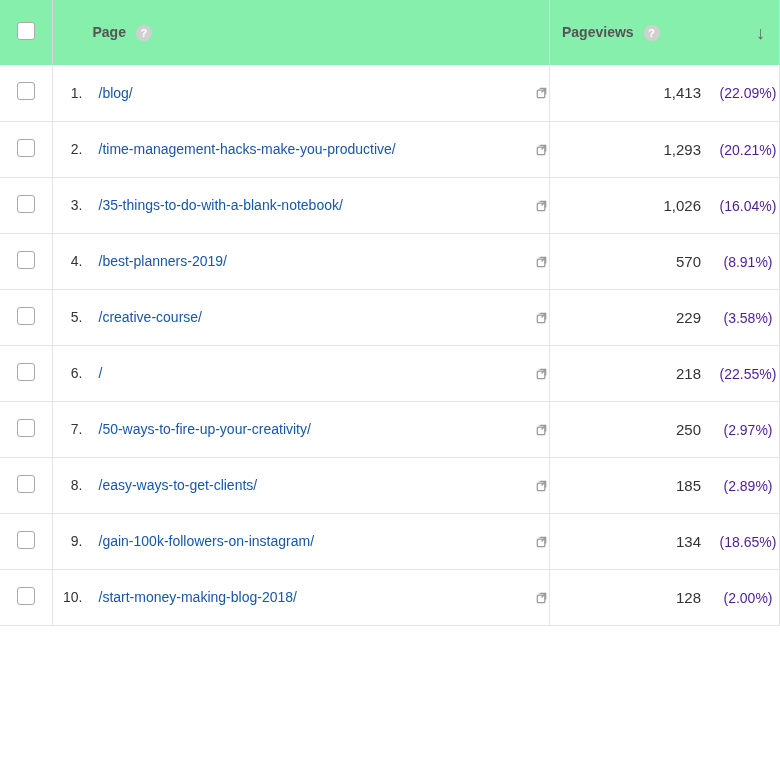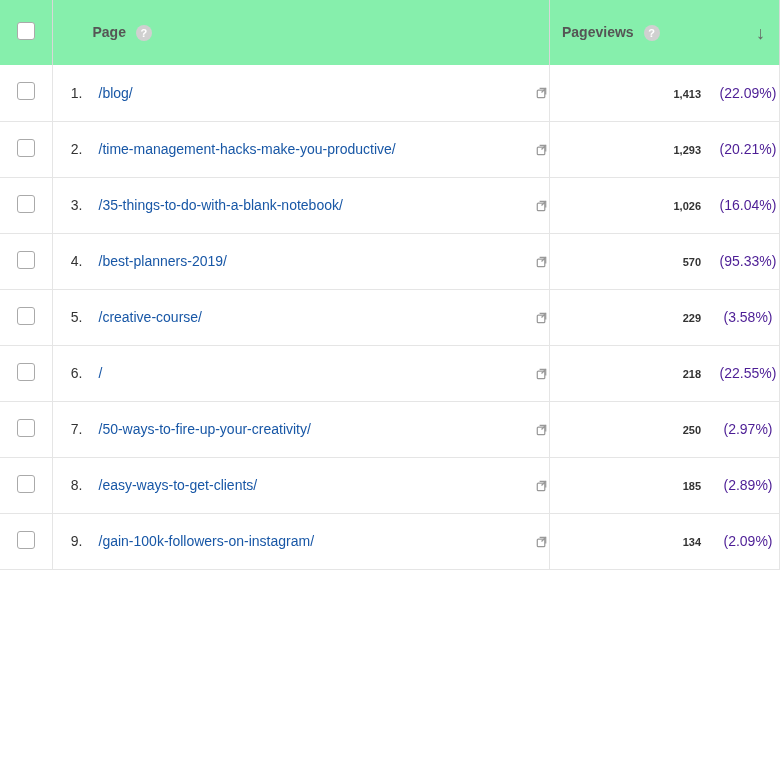--- a/index.html
+++ b/index.html
@@ -128,22 +128,22 @@
     }
     .external-icon svg {
       display: block;
     }
     td.pageviews-col {
       text-align: right;
       padding-right: 14px;
       white-space: nowrap;
     }
     .pv-val {
-      font-weight: bold;
-      font-size: 11px;
+      font-weight: normal;
+      font-size: 15px;
       color: #333;
     }
     .pv-pct {
       color: #4c1d95;
       font-size: 14px;
       margin-left: 16px;
       display: inline-block;
       min-width: 62px;
       text-align: center;
     }
@@ -228,21 +228,21 @@
             <span class="page-link">/best-planners-2019/</span>
             <span class="external-icon">
               <svg width="15" height="15" viewBox="0 0 16 16" fill="none" stroke="#999" stroke-width="1.3">
                 <rect x="3.5" y="5.5" width="8" height="8" rx="1"></rect>
                 <path d="M6 3.5 H12.5 V10"></path>
                 <path d="M12.5 3.5 L8 8"></path>
               </svg>
             </span>
           </div>
         </td>
-        <td class="pageviews-col"><span class="pv-val">570</span><span class="pv-pct">(95.33%)</span></td>
+        <td class="pageviews-col"><span class="pv-val">570</span><span class="pv-pct">(8.91%)</span></td>
       </tr>
       <tr class="data-row">
         <td class="checkbox-col"><span class="checkbox"></span></td>
         <td class="page-col">
           <div class="page-content">
             <span class="row-num">5.</span>
             <span class="page-link">/creative-course/</span>
             <span class="external-icon">
               <svg width="15" height="15" viewBox="0 0 16 16" fill="none" stroke="#999" stroke-width="1.3">
                 <rect x="3.5" y="5.5" width="8" height="8" rx="1"></rect>
@@ -313,16 +313,33 @@
             <span class="page-link">/gain-100k-followers-on-instagram/</span>
             <span class="external-icon">
               <svg width="15" height="15" viewBox="0 0 16 16" fill="none" stroke="#999" stroke-width="1.3">
                 <rect x="3.5" y="5.5" width="8" height="8" rx="1"></rect>
                 <path d="M6 3.5 H12.5 V10"></path>
                 <path d="M12.5 3.5 L8 8"></path>
               </svg>
             </span>
           </div>
         </td>
-        <td class="pageviews-col"><span class="pv-val">134</span><span class="pv-pct">(2.09%)</span></td>
+        <td class="pageviews-col"><span class="pv-val">134</span><span class="pv-pct">(18.65%)</span></td>
+      </tr>
+      <tr class="data-row">
+        <td class="checkbox-col"><span class="checkbox"></span></td>
+        <td class="page-col">
+          <div class="page-content">
+            <span class="row-num">10.</span>
+            <span class="page-link">/start-money-making-blog-2018/</span>
+            <span class="external-icon">
+              <svg width="15" height="15" viewBox="0 0 16 16" fill="none" stroke="#999" stroke-width="1.3">
+                <rect x="3.5" y="5.5" width="8" height="8" rx="1"></rect>
+                <path d="M6 3.5 H12.5 V10"></path>
+                <path d="M12.5 3.5 L8 8"></path>
+              </svg>
+            </span>
+          </div>
+        </td>
+        <td class="pageviews-col"><span class="pv-val">128</span><span class="pv-pct">(2.00%)</span></td>
       </tr>
     </tbody>
 </table>
 
 </body></html>

